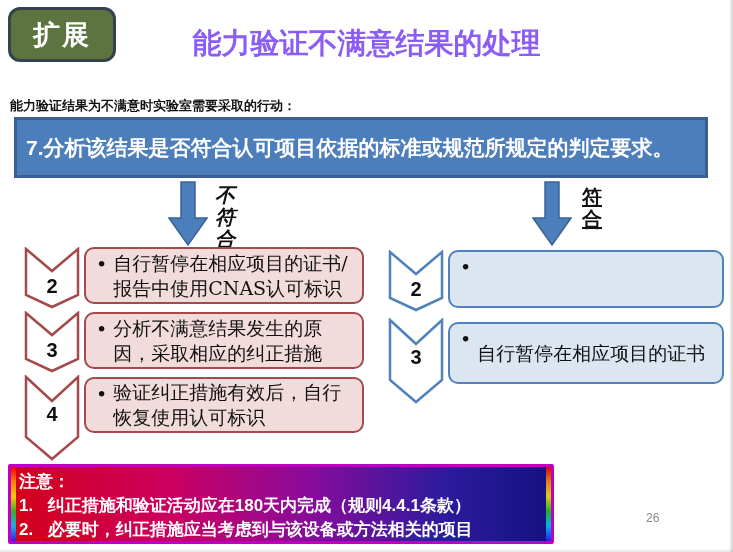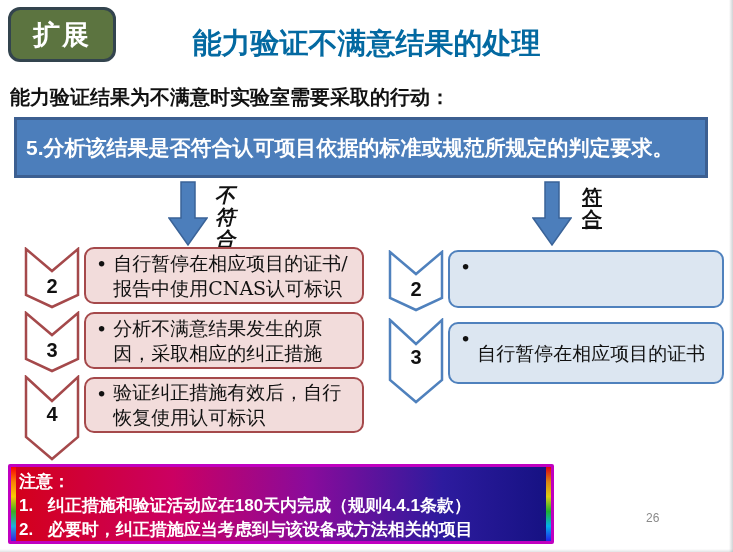--- a/index.html
+++ b/index.html
@@ -25,25 +25,25 @@
 
   .badge {
     position:absolute; left:8px; top:7px; width:108px; height:55px;
     background:#5c7440; border:3px solid #33444e; border-radius:12px;
     color:#fff; font-size:27px; font-weight:bold;
     display:flex; align-items:center; justify-content:center;
     letter-spacing:2px;
   }
   .title {
     position:absolute; left:0; top:24px; width:733px;
-    text-align:center; font-size:29px; font-weight:bold; color:#0369a1;
+    text-align:center; font-size:29px; font-weight:bold; color:#8b5cf6;
   }
   .subtitle {
-    position:absolute; left:10px; top:84px; width:700px;
-    font-size:20px; font-weight:bold; color:#111;
+    position:absolute; left:10px; top:97px; width:700px;
+    font-size:13px; font-weight:bold; color:#111;
   }
   .step1 {
     position:absolute; left:14px; top:117px; width:694px; height:61px;
     background:#4c7ebb; border:3px solid #3c5f91;
     color:#fff; font-size:21px; font-weight:bold;
     display:flex; align-items:center; padding-left:9px;
   }
 
   .flow-arrow { position:absolute; width:40px; height:66px; }
   .flow-arrow.left  { left:168px; top:181px; }
@@ -107,21 +107,21 @@
 </style>
 </head>
 <body>
 
 <div class="slide">
 
   <div class="badge">扩展</div>
   <div class="title">能力验证不满意结果的处理</div>
   <div class="subtitle">能力验证结果为不满意时实验室需要采取的行动：</div>
 
-  <div class="step1">5.分析该结果是否符合认可项目依据的标准或规范所规定的判定要求。</div>
+  <div class="step1">7.分析该结果是否符合认可项目依据的标准或规范所规定的判定要求。</div>
 
   <div class="flow-arrow left">
     <svg width="40" height="66" viewBox="0 0 40 66">
       <path d="M13,1 H27 V37 H39 L20,64 L1,37 H13 Z" fill="#4c7ebb" stroke="#3a6398" stroke-width="1.5"></path>
     </svg>
   </div>
   <div class="arrow-label left">不符合</div>
 
   <div class="flow-arrow right">
     <svg width="40" height="66" viewBox="0 0 40 66">

